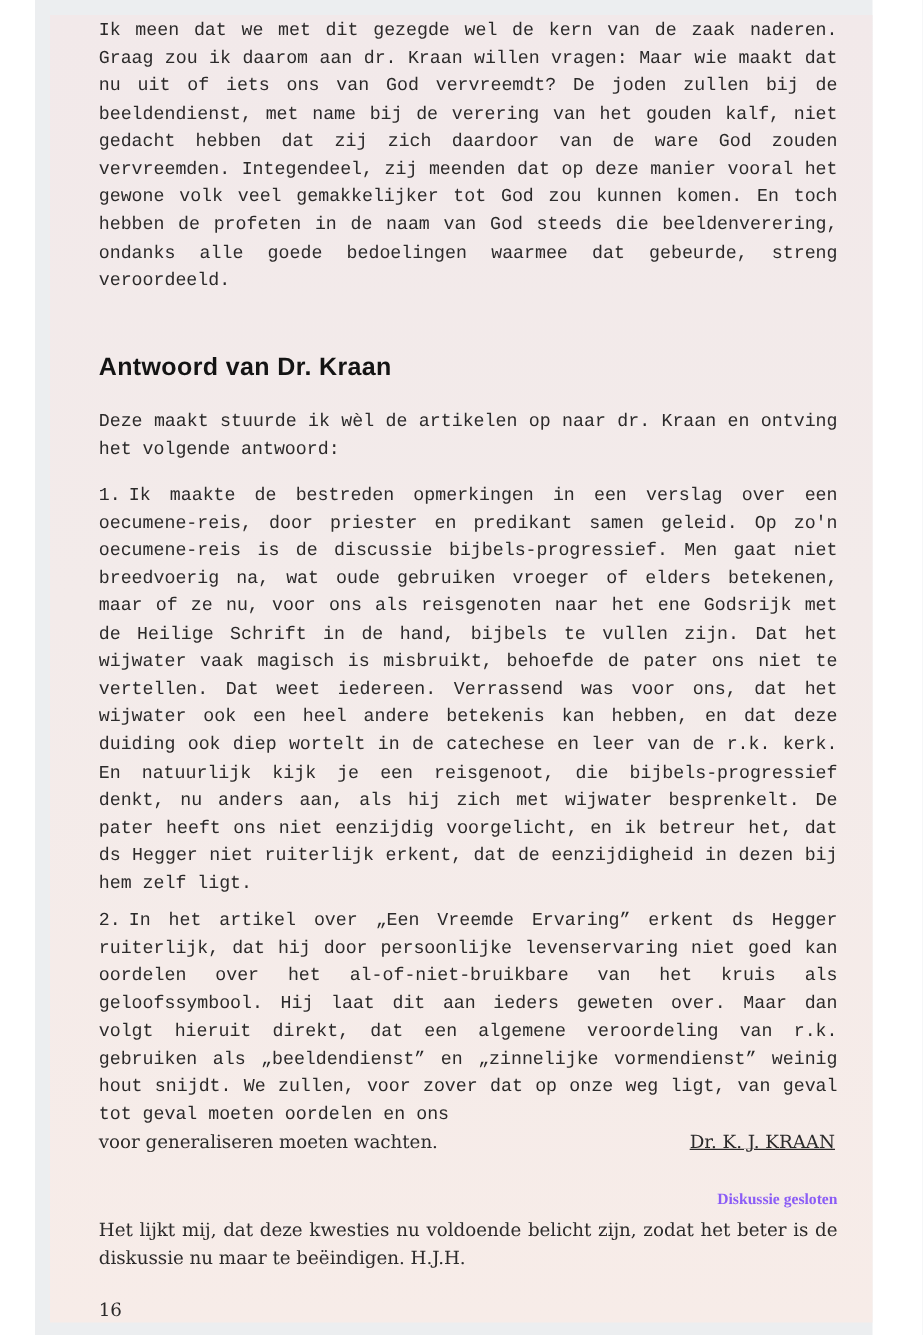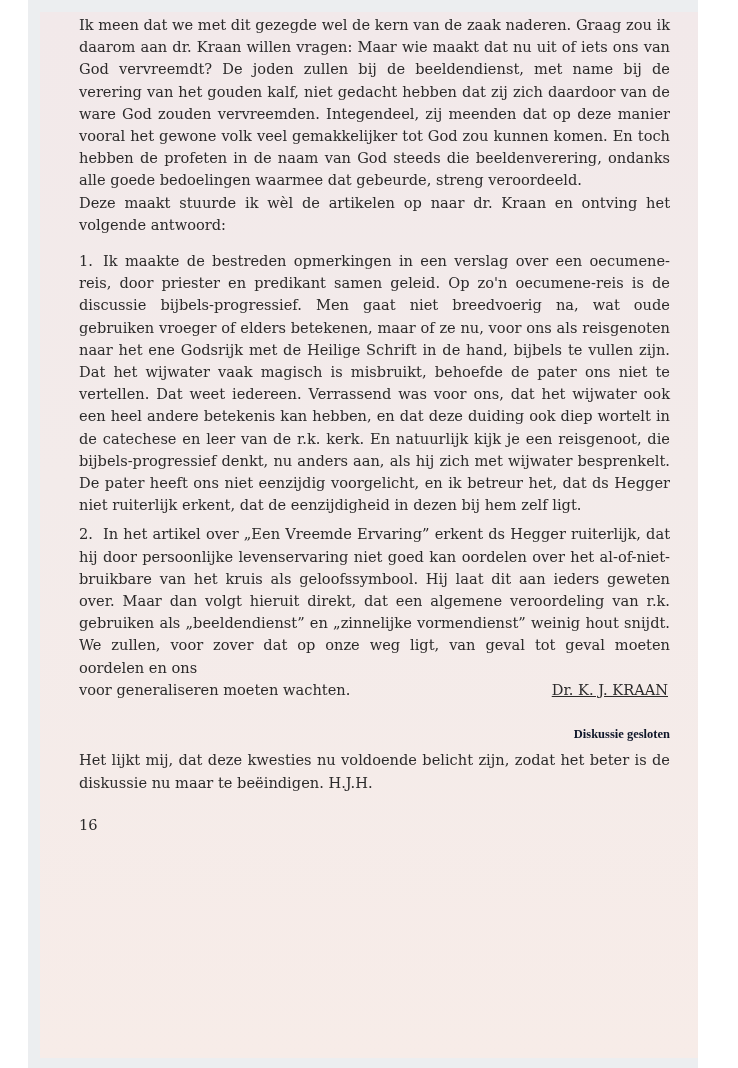--- a/index.html
+++ b/index.html
@@ -15,49 +15,50 @@
       position: absolute; left: 40px; top: 12px; width: 658px; height: 1046px;
       background: linear-gradient(180deg, #f2e9ea 0%, #f3ebea 45%, #f7ece8 100%);
     }
     .content {
       position: absolute; left: 79px; top: 14px; width: 591px;
       font-family: "DejaVu Serif", "Liberation Serif", serif;
       color: #2b2a2a;
       font-size: 14.6px;
       line-height: 22.2px;
     }
-    .para { margin: 0; text-align: justify; text-align-last: left; }
+    .para { margin: 0; text-align: justify; text-align-last: left; font-family: Liberation Mono, monospace; }
     .heading {
       font-family: "Liberation Sans", "DejaVu Sans", sans-serif;
       font-weight: bold; font-size: 20px; color: #141414;
       margin: 47px 0 22px 0; letter-spacing: 0.3px;
     }
     .gap { height: 7px; }
     .num { display: inline-block; width: 24px; }
     .signature-line { display: flex; justify-content: space-between; }
     .closing-label {
       text-align: right; font-weight: bold; font-size: 12.5px;
       margin-top: 22px; margin-bottom: 4px;
-      font-family: "Liberation Serif", "DejaVu Serif", serif; color: #0f172a;
+      font-family: "Liberation Serif", "DejaVu Serif", serif; color: #8b5cf6;
     }
     .closing-note {
       text-align: justify; text-align-last: left;
       margin: 0;
     }
     .page-number { margin-top: 20px; }
   </style>
 </head>
 <body>
 
 <div class="scan-frame"></div>
 <div class="page"></div>
 
 <div class="content">
   <p class="para">Ik meen dat we met dit gezegde wel de kern van de zaak naderen. Graag zou ik daarom aan dr. Kraan willen vragen: Maar wie maakt dat nu uit of iets ons van God vervreemdt? De joden zullen bij de beeldendienst, met name bij de verering van het gouden kalf, niet gedacht hebben dat zij zich daardoor van de ware God zouden vervreemden. Integendeel, zij meenden dat op deze manier vooral het gewone volk veel gemakkelijker tot God zou kunnen komen. En toch hebben de profeten in de naam van God steeds die beeldenverering, ondanks alle goede bedoelingen waarmee dat gebeurde, streng veroordeeld.</p>
 
+  <div class="heading">Antwoord van Dr. Kraan</div>
 
   <p class="para">Deze maakt stuurde ik wèl de artikelen op naar dr. Kraan en ontving het volgende antwoord:</p>
   <div class="gap"></div>
   <div class="gap"></div>
   <p class="para">
     <span class="num">1.</span><span>Ik maakte de bestreden opmerkingen in een verslag over een oecumene-reis, door priester en predikant samen geleid. Op zo'n oecumene-reis is de discussie bijbels-progressief. Men gaat niet breedvoerig na, wat oude gebruiken vroeger of elders betekenen, maar of ze nu, voor ons als reisgenoten naar het ene Godsrijk met de Heilige Schrift in de hand, bijbels te vullen zijn. Dat het wijwater vaak magisch is misbruikt, behoefde de pater ons niet te vertellen. Dat weet iedereen. Verrassend was voor ons, dat het wijwater ook een heel andere betekenis kan hebben, en dat deze duiding ook diep wortelt in de catechese en leer van de r.k. kerk. En natuurlijk kijk je een reisgenoot, die bijbels-progressief denkt, nu anders aan, als hij zich met wijwater besprenkelt. De pater heeft ons niet eenzijdig voorgelicht, en ik betreur het, dat ds Hegger niet ruiterlijk erkent, dat de eenzijdigheid in dezen bij hem zelf ligt.</span>
   </p>
   <div class="gap"></div>
   <p class="para">
     <span class="num">2.</span><span>In het artikel over „Een Vreemde Ervaring” erkent ds Hegger ruiterlijk, dat hij door persoonlijke levenservaring niet goed kan oordelen over het al-of-niet-bruikbare van het kruis als geloofssymbool. Hij laat dit aan ieders geweten over. Maar dan volgt hieruit direkt, dat een algemene veroordeling van r.k. gebruiken als „beeldendienst” en „zinnelijke vormendienst” weinig hout snijdt. We zullen, voor zover dat op onze weg ligt, van geval tot geval moeten oordelen en ons</span>

